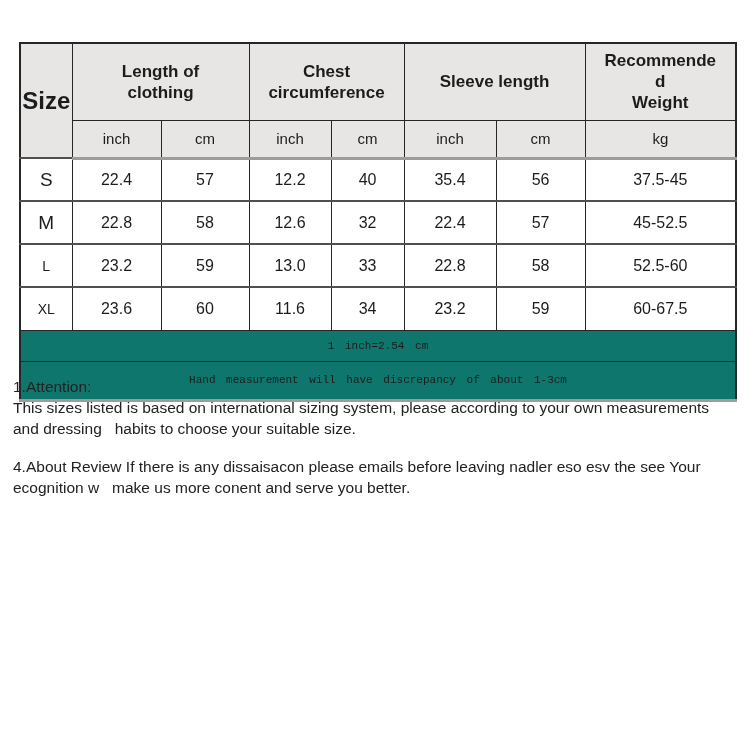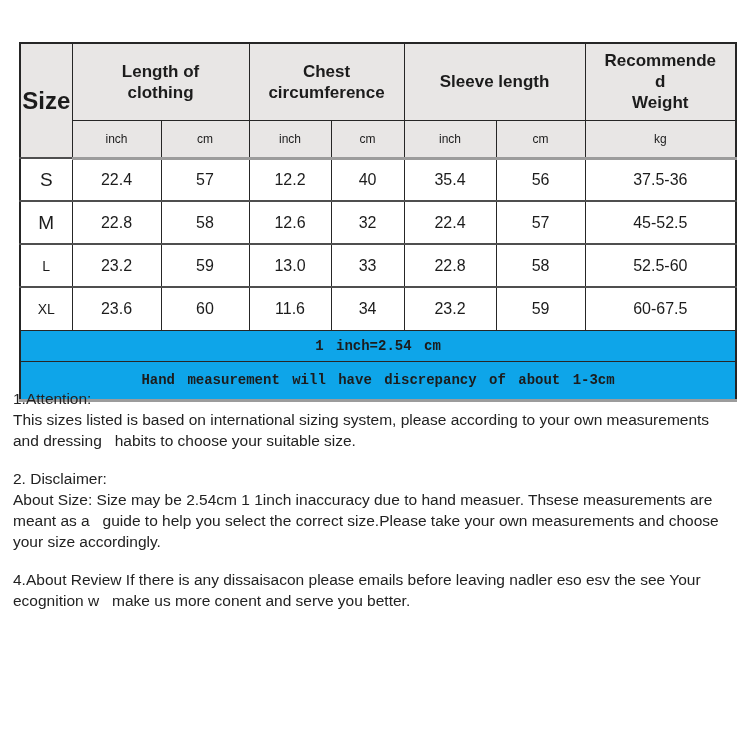--- a/index.html
+++ b/index.html
@@ -43,46 +43,46 @@
     line-height: 1.25;
   }
   .size-h {
     background: #e8e6e5;
     font-size: 24px;
     font-weight: bold;
   }
   .unit-row { height: 38px; }
   .unit-row th {
     background: #e8e6e5;
-    font-size: 12px;
+    font-size: 15px;
     font-weight: normal;
     border-bottom: 3px solid #9c9c9c;
   }
   .data-row { height: 43px; }
   .data-row td {
     font-size: 16px;
     border-top: 2px solid #4f4f4f;
     background: #ffffff;
   }
   .data-row td.size-cell-lg { font-size: 19px; }
   .data-row td.size-cell-sm { font-size: 14px; }
   .note-row td {
     font-family: "Liberation Mono", monospace;
-    font-weight: bold;
-    font-size: 14px;
+    font-weight: normal;
+    font-size: 11px;
     word-spacing: 4px;
-    background: #0ea5e9;
+    background: #0f766e;
   }
   .note-row-1 { height: 31px; }
   .note-row-2 { height: 39px; margin-top: 8px; }
   .note-row-2 td { border-bottom: 3px solid #9c9c9c; }
   .notes-text {
     position: absolute;
     left: 13px;
-    top: 388px;
+    top: 376px;
     width: 724px;
   }
   .para {
     font-size: 15.5px;
     line-height: 21px;
     white-space: pre-wrap;
     margin: 0 0 17px 0;
     color: #222222;
   }
 </style>
@@ -125,21 +125,21 @@
       </tr>
 
       <tr class="data-row">
         <td class="size-cell-lg">S</td>
         <td>22.4</td>
         <td>57</td>
         <td>12.2</td>
         <td>40</td>
         <td>35.4</td>
         <td>56</td>
-        <td>37.5-36</td>
+        <td>37.5-45</td>
       </tr>
       <tr class="data-row">
         <td class="size-cell-lg">M</td>
         <td>22.8</td>
         <td>58</td>
         <td>12.6</td>
         <td>32</td>
         <td>22.4</td>
         <td>57</td>
         <td>45-52.5</td>
@@ -170,18 +170,16 @@
       </tr>
       <tr class="note-row note-row-2">
         <td colspan="8">Hand measurement will have discrepancy of about 1-3cm</td>
       </tr>
     </tbody>
   </table>
 
   <div class="notes-text">
     <p class="para">1.Attention:
 This sizes listed is based on international sizing system, please according to your own measurements and dressing   habits to choose your suitable size.</p>
-    <p class="para">2. Disclaimer:
-About Size: Size may be 2.54cm 1 1inch inaccuracy due to hand measuer. Thsese measurements are meant as a   guide to help you select the correct size.Please take your own measurements and choose your size accordingly.</p>
     <p class="para">4.About Review If there is any dissaisacon please emails before leaving nadler eso esv the see Your ecognition w   make us more conent and serve you better.</p>
   </div>
 
 </div>
 
 </body></html>

